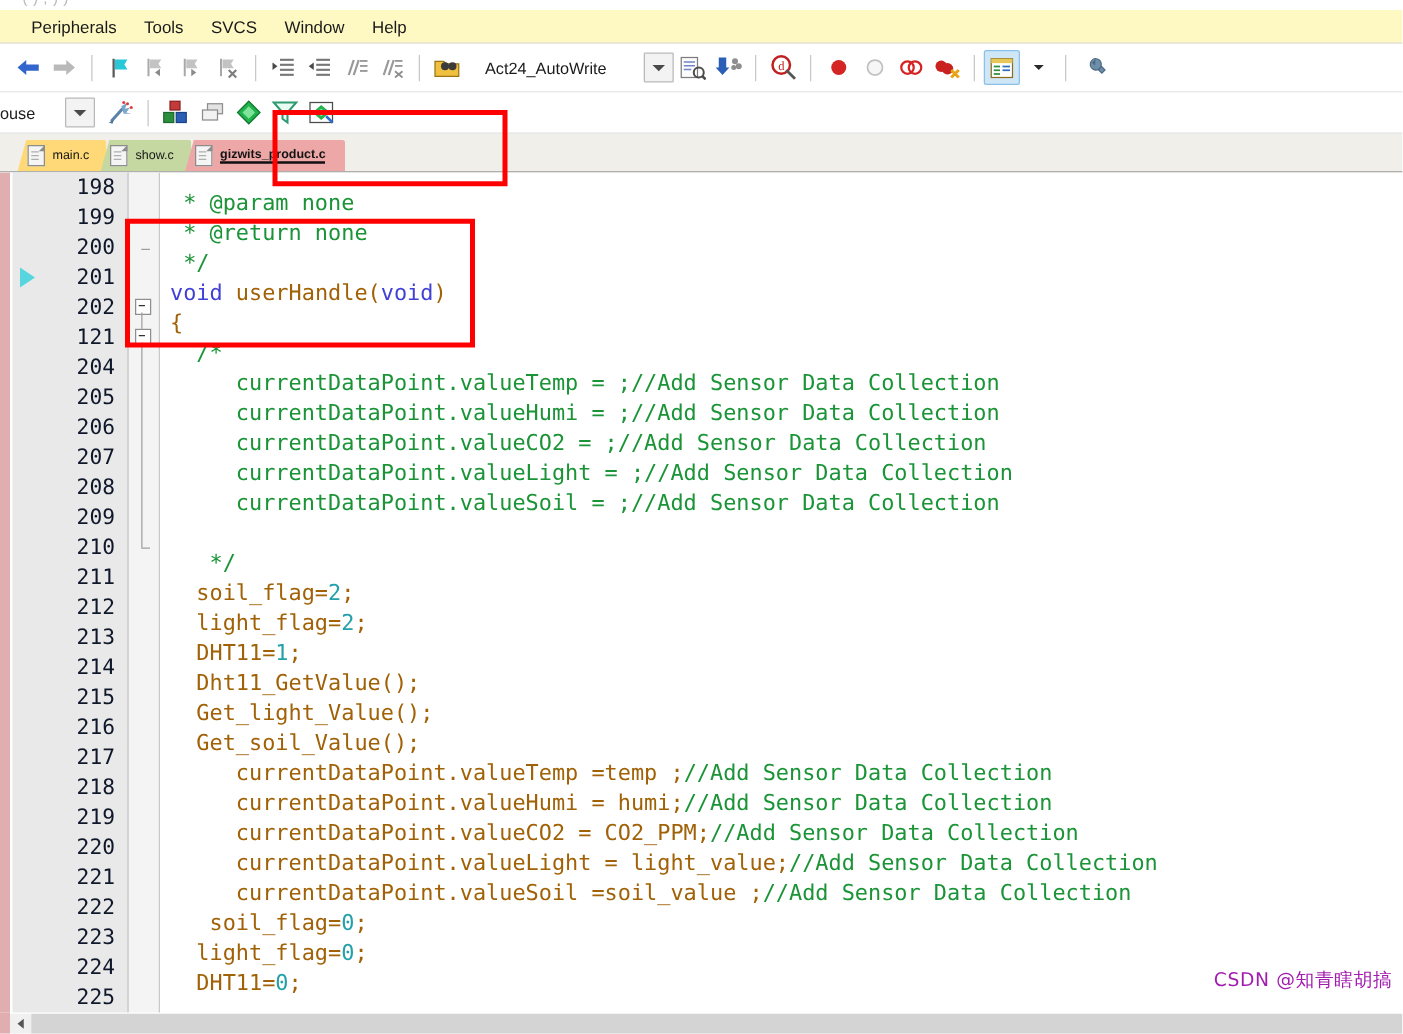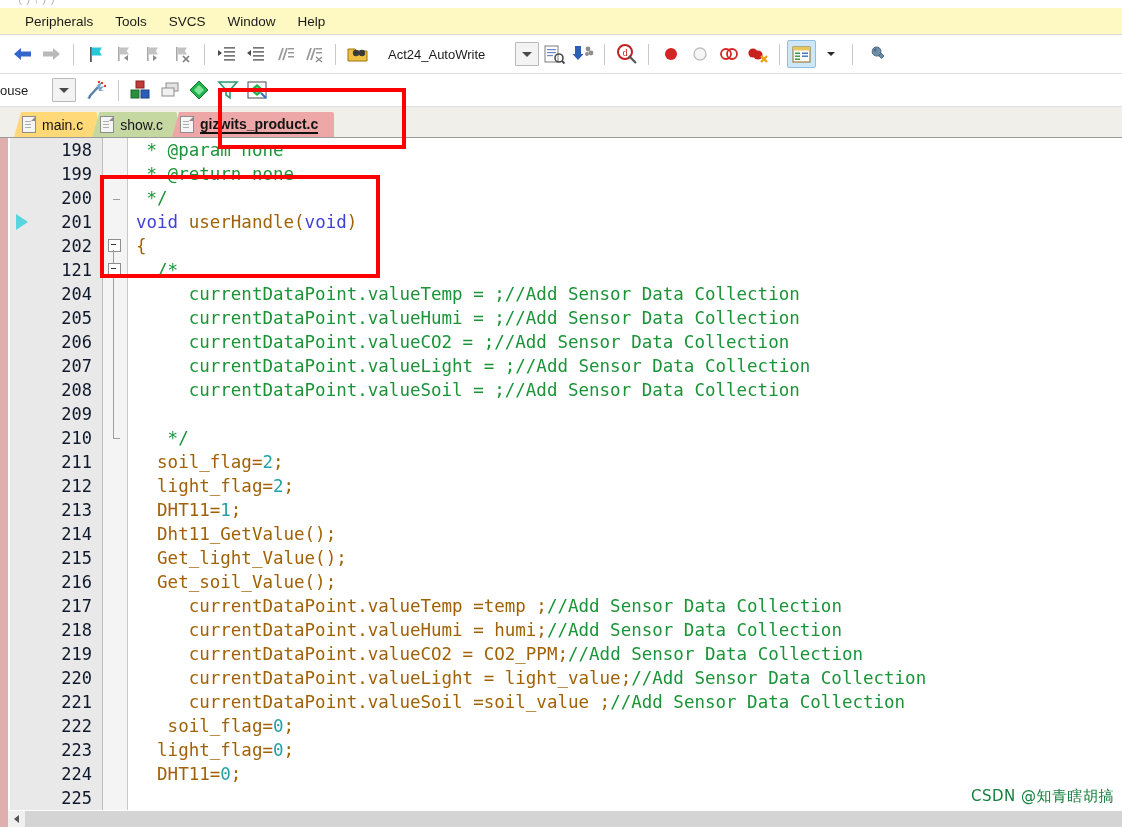--- a/index.html
+++ b/index.html
@@ -61,21 +61,21 @@
     display:flex;align-items:center;height:30px;
   }
 
   
   .tabbar{
     height:30px;background:#f0efe9;display:flex;align-items:flex-end;
     padding-left:14px;position:relative;border-bottom:1px solid #9a9a9a;
   }
   .tab{
     height:25px;display:flex;align-items:center;gap:6px;
-    padding:0 14px 0 8px;font-size:14px;color:#141414;
+    padding:0 14px 0 8px;font-size:10px;color:#141414;
     border-top-left-radius:2px;border-top-right-radius:2px;
     position:relative;white-space:nowrap;
     clip-path:polygon(7px 0,100% 0,100% 100%,0 100%);
     margin-right:-5px;
   }
   .tab.yellow{background:#ffd978;}
   .tab.green{background:#c6d8a2;}
   .tab.pink{background:#eda7a7;}
   .tab.active .tlabel{font-weight:bold;border-bottom:2px solid #111;padding-bottom:0px;}
   .docicon{
@@ -97,21 +97,21 @@
     overflow:hidden;
   }
   .leftbar{width:8px;background:#e0aeae;flex:none;}
   .leftbar2{width:2px;background:#ffffff;flex:none;}
   .gutter{
     width:92px;background:#e9e9e9;flex:none;position:relative;
     border-right:1px solid #bdbdbd;
   }
   .foldcol{width:24px;background:#f4f4f4;flex:none;border-right:1px solid #c9c9c9;position:relative;}
   .code{
-    flex:1;position:relative;background:#ffffff;overflow:hidden;
+    flex:1;position:relative;background:#ffffff;overflow:hidden;margin-top:13px;
   }
   .lines{position:absolute;top:0;left:0;right:0;}
   .ln{
     height:24px;line-height:24px;
     font-family:"DejaVu Sans Mono","Liberation Mono",monospace;
     font-size:17.5px;white-space:pre;
   }
   .gutter .ln{text-align:right;padding-right:10px;color:#0f172a;font-size:17px;}
   .code .ln{padding-left:8px;color:#111;}
 
@@ -155,22 +155,22 @@
     width:17px;height:16px;background:#f0f0f0;display:flex;align-items:center;justify-content:center;flex:none;
   }
   .hs-left:after{
     content:"";border-top:4px solid transparent;border-bottom:4px solid transparent;
     border-right:5px solid #555;
   }
   .hs-track{flex:1;height:16px;background:#d4d4d4;}
 
   
   .watermark{
-    position:absolute;right:8px;bottom:8px;
-    font-size:15px;color:#15803d;letter-spacing:.5px;white-space:nowrap;
+    position:absolute;right:8px;bottom:20px;
+    font-size:15px;color:#a21caf;letter-spacing:.5px;white-space:nowrap;
     font-family:"DejaVu Sans", sans-serif;
   }
 
   
   svg{display:block;}
 </style>
 </head>
 <body>
 
 <div class="app">

